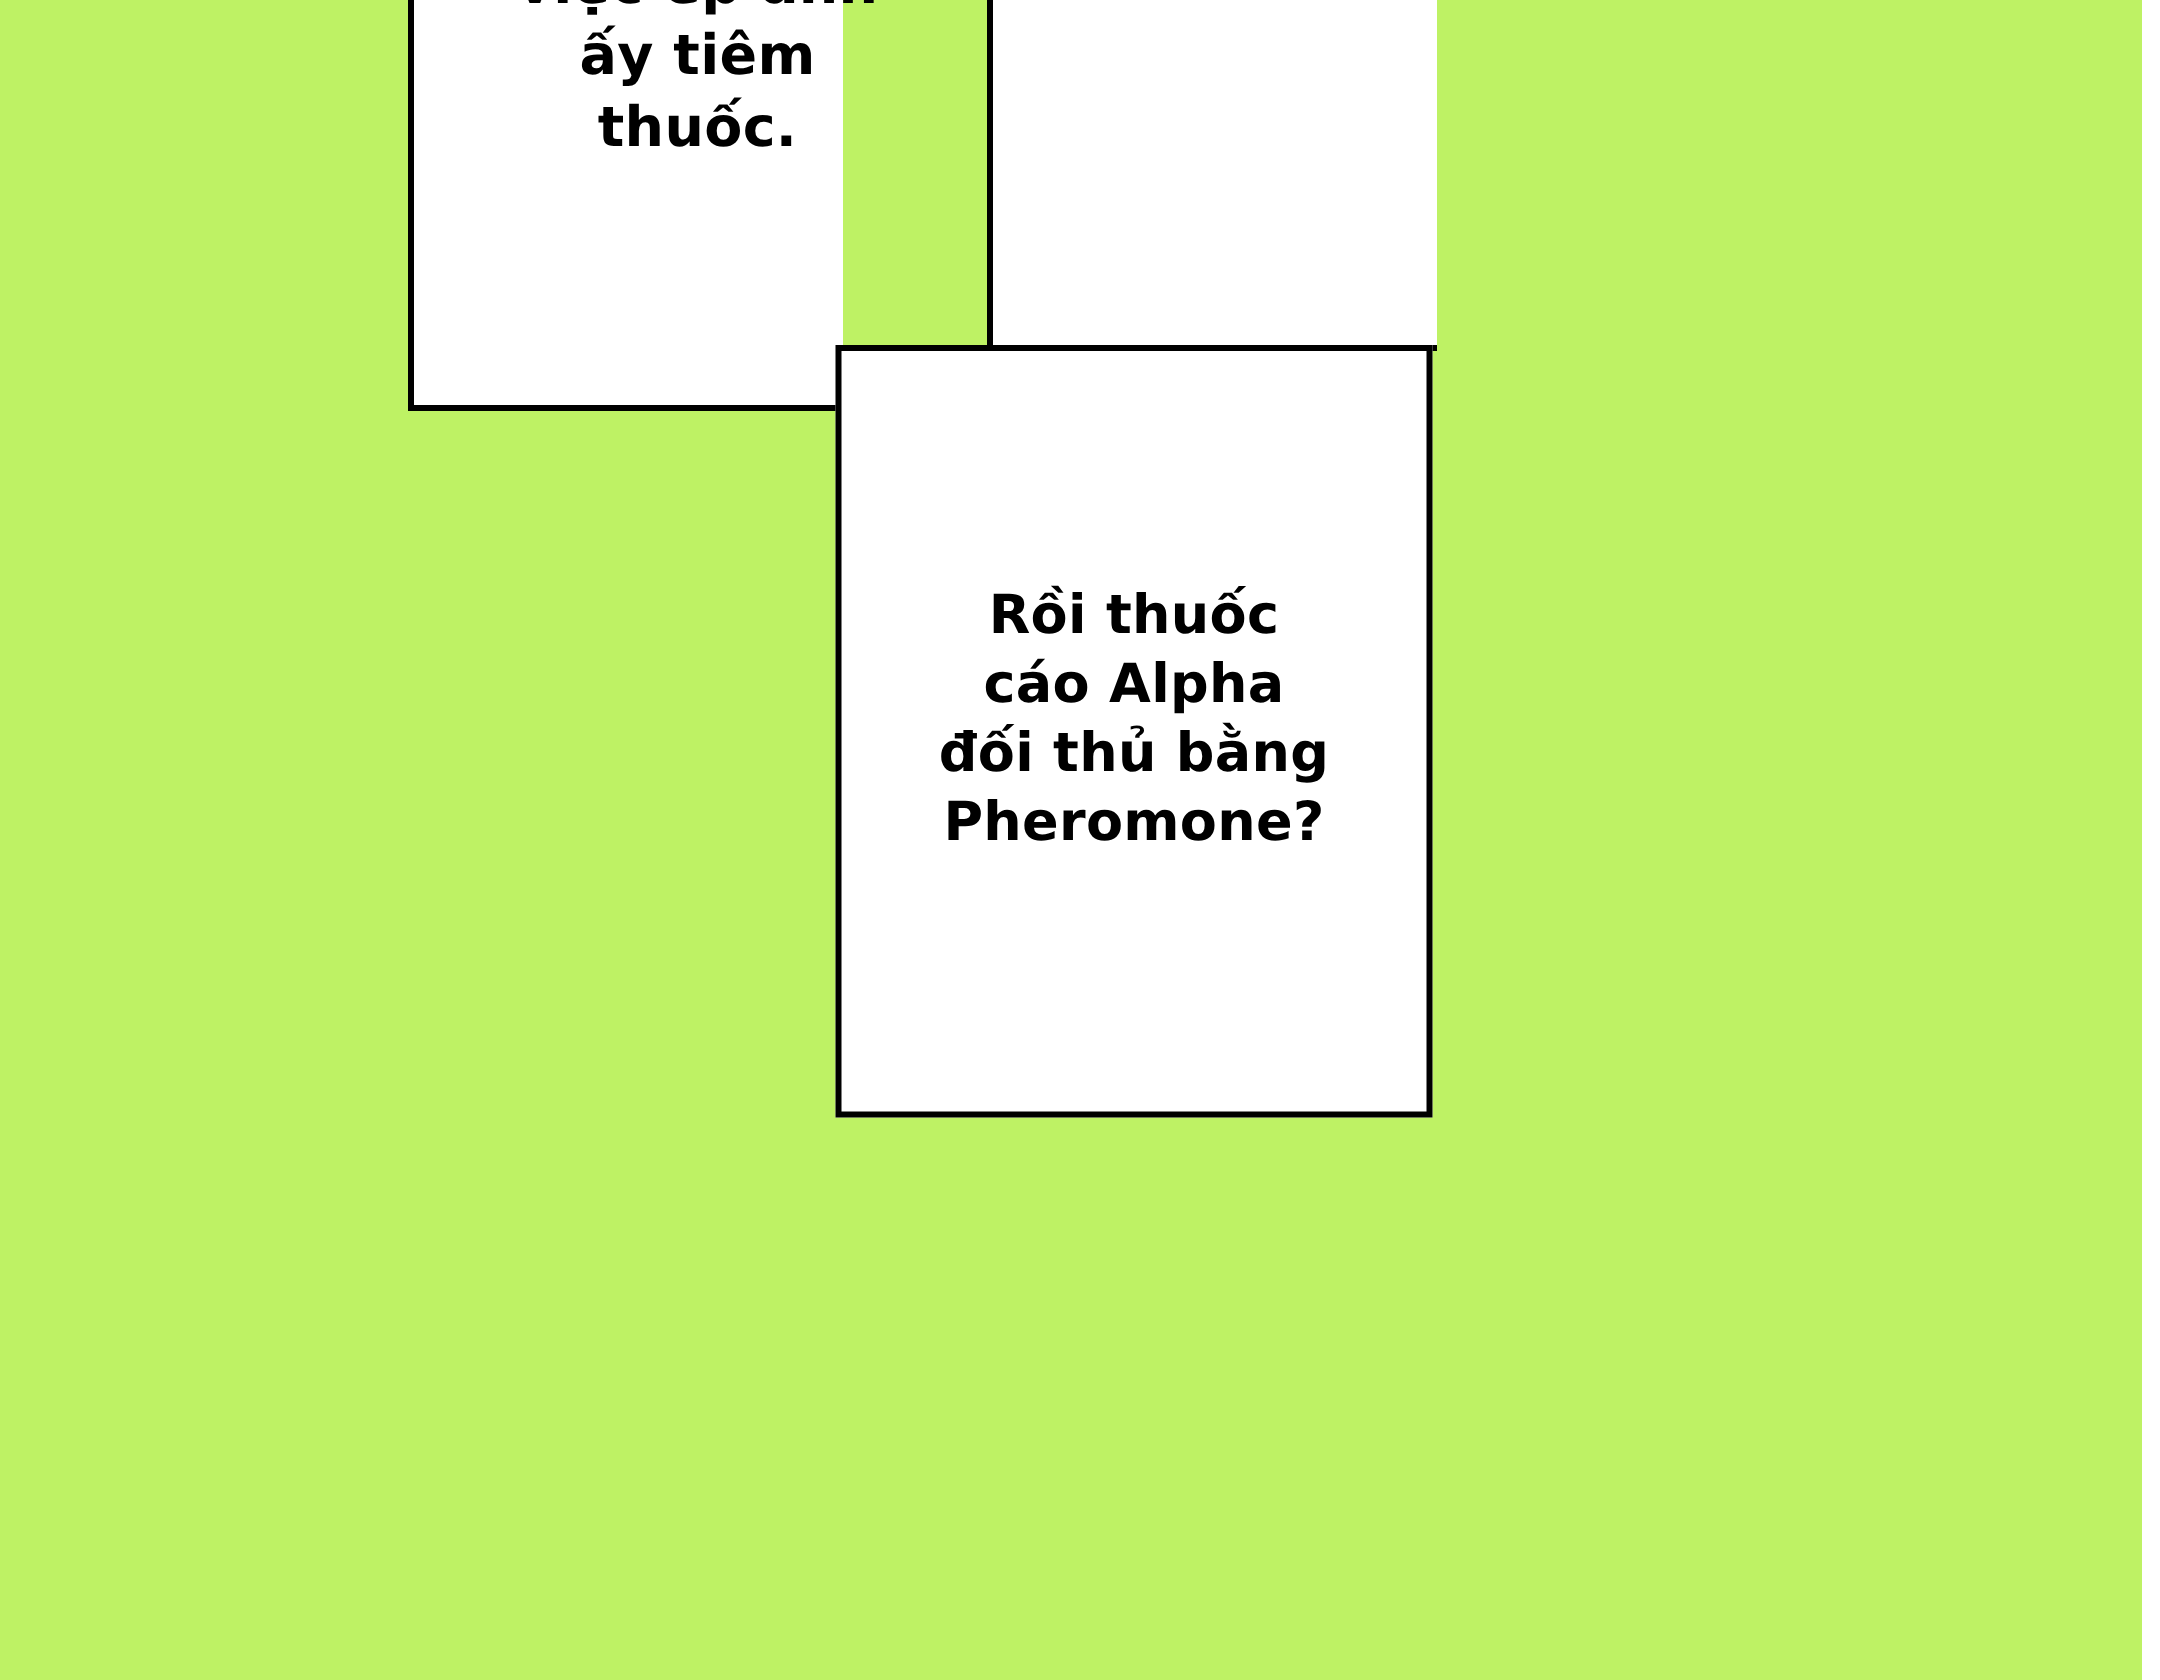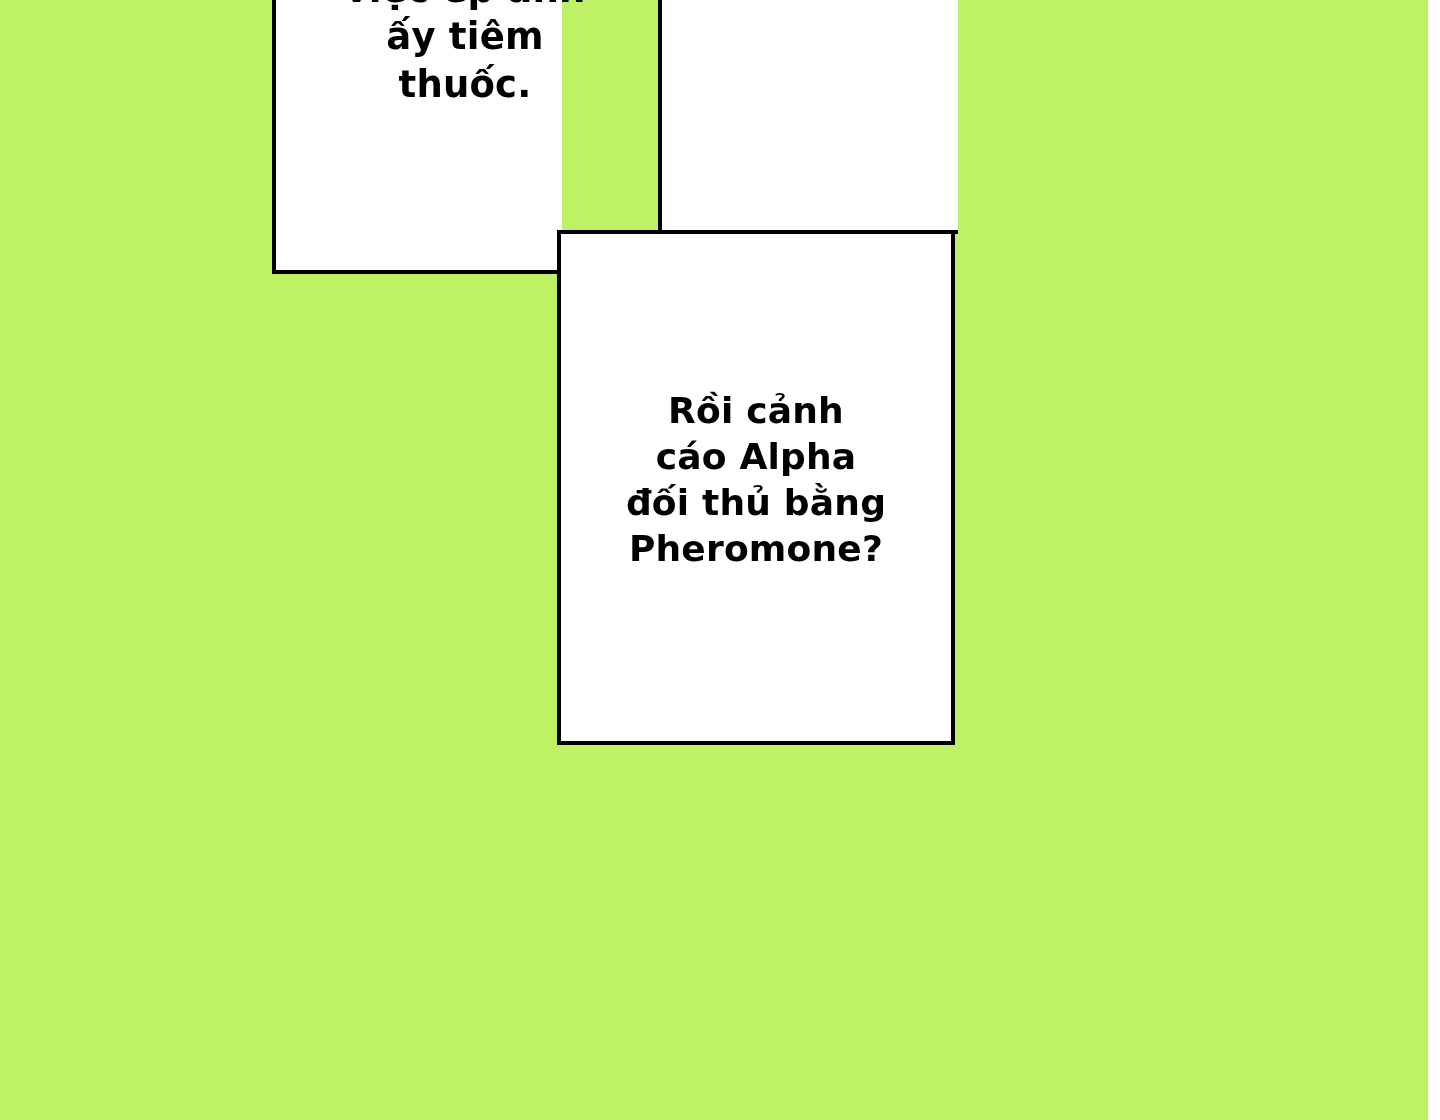--- a/index.html
+++ b/index.html
@@ -87,18 +87,18 @@
   <div class="balloon-text text-top-left">việc ép anh
 ấy tiêm
 thuốc.</div>
 
   <div class="panel panel-top-right"></div>
 
   <div class="balloon-text text-top-right"></div>
 
   <div class="panel panel-lower"></div>
 
-  <div class="balloon-text text-lower">Rồi cảnh
+  <div class="balloon-text text-lower">Rồi thuốc
 cáo Alpha
 đối thủ bằng
 Pheromone?</div>
 
 </div>
 
 </body></html>

